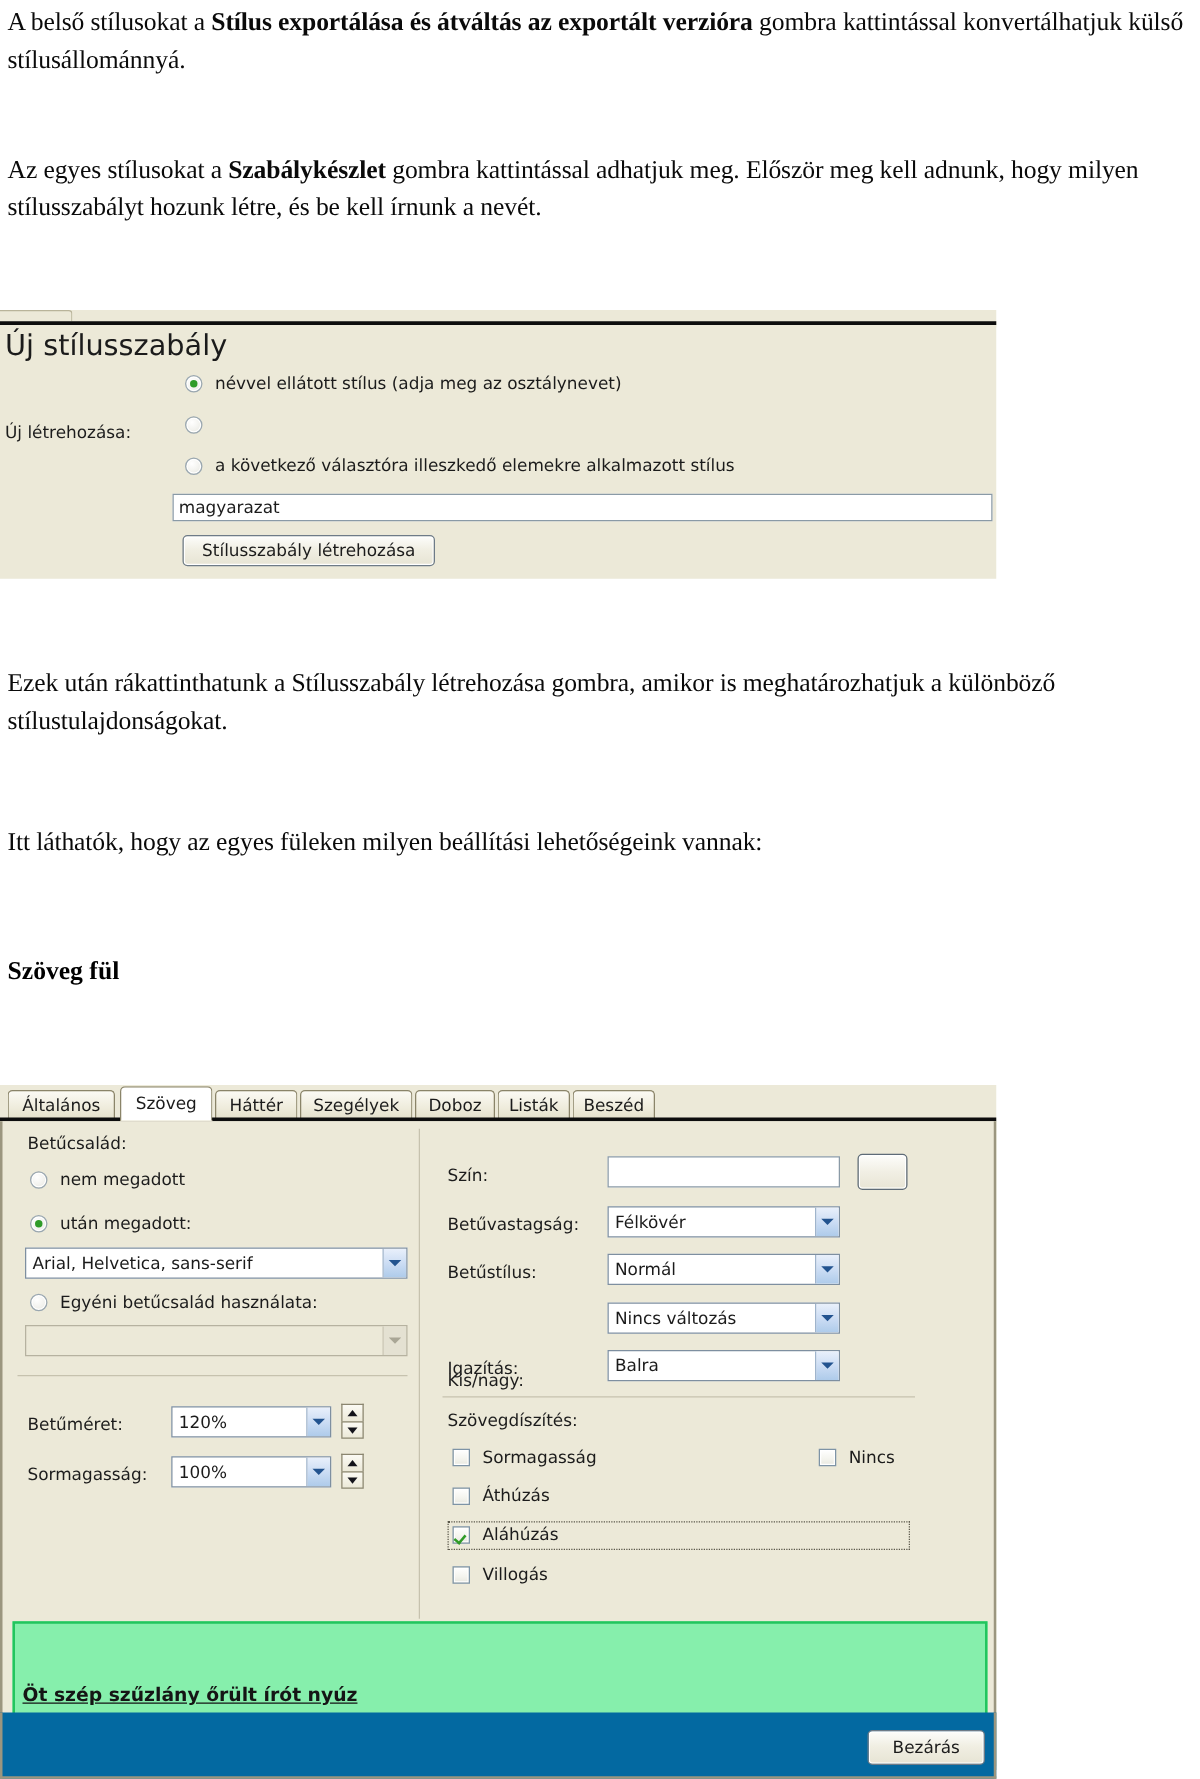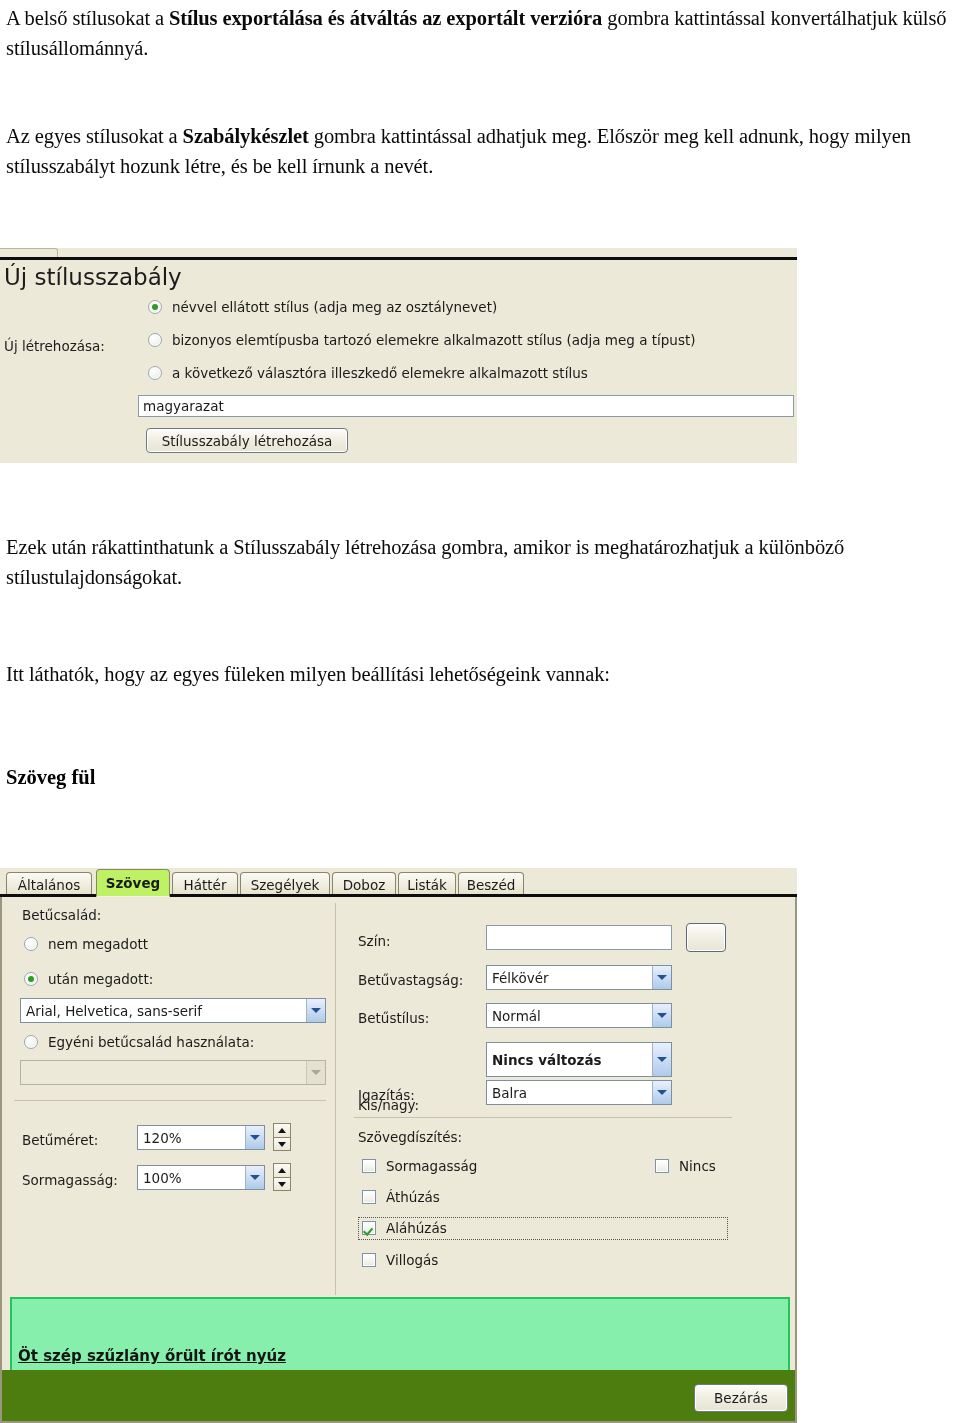--- a/index.html
+++ b/index.html
@@ -137,25 +137,25 @@
     border-bottom: none;
     border-top-left-radius: 4px;
     border-top-right-radius: 4px;
     font-size: 13.5px;
     color: #1b1b1b;
     display: flex; align-items: center; justify-content: center;
     padding: 0 6px;
   }
   .tab.active {
     top: 1px; height: 28px;
-    background: #bef264;
+    background: #ffffff;
     border: 1px solid #8a8469;
     border-bottom: 1px solid #F2F0E4;
     z-index: 6;
-    font-weight: bold;
+    font-weight: normal;
   }
   .tabstrip .strip-line {
     position: absolute; left: 0; top: 26px; width: 797px; height: 3px;
     background: #0d0d0d;
   }
   #shot-text .tabpage {
     position: absolute; left: 0; top: 29px; width: 797px; height: 516px;
     background: #ECE9D8;
     border-left: 2px solid #9b967f;
     border-right: 2px solid #9b967f;
@@ -310,21 +310,20 @@
   <div class="topbar"></div>
 
   <div class="panel-title" id="newrule-title">Új stílusszabály</div>
 
   <div class="field-label" style="left:4px; top:90px;">Új létrehozása:</div>
 
   <div class="radio on" style="left:148px; top:52px;"></div>
   <div class="radio-text" style="left:172px; top:51px;">névvel ellátott stílus (adja meg az osztálynevet)</div>
 
   <div class="radio" style="left:148px; top:85px;"></div>
-  <div class="radio-text" style="left:172px; top:84px;">bizonyos elemtípusba tartozó elemekre alkalmazott stílus (adja meg a típust)</div>
 
   <div class="radio" style="left:148px; top:118px;"></div>
   <div class="radio-text" style="left:172px; top:117px;">a következő választóra illeszkedő elemekre alkalmazott stílus</div>
 
   <div class="textbox" style="left:138px; top:147px; width:656px; height:22px;">
     <span>magyarazat</span>
   </div>
 
   <div class="pushbtn" style="left:146px; top:180px; width:202px; height:25px;">
     <span>Stílusszabály létrehozása</span>
@@ -437,21 +436,21 @@
 
     <div class="field-label" style="left:356px; top:113px;">Betűstílus:</div>
     <div class="combo" style="left:484px; top:106px; width:186px; height:25px;">
       <span class="cval">Normál</span>
       <span class="arrowbox">
           <i class="chev"></i>
         </span>
     </div>
 
     <div class="field-label" style="left:356px; top:152px;margin-top:48px;">Kis/nagy:</div>
-    <div class="combo" style="left:484px; top:145px; width:186px; height:35px;font-weight:bold;">
+    <div class="combo" style="left:484px; top:145px; width:186px; height:25px;">
       <span class="cval">Nincs változás</span>
       <span class="arrowbox">
           <i class="chev"></i>
         </span>
     </div>
 
     <div class="field-label" style="left:356px; top:190px;">Igazítás:</div>
     <div class="combo" style="left:484px; top:183px; width:186px; height:25px;">
       <span class="cval">Balra</span>
       <span class="arrowbox">
@@ -481,17 +480,17 @@
 
     <div class="previewbox" style="left:8px; top:400px; width:780px; height:110px;">
       <div class="previewtext" style="left:6px; top:48px;">Öt szép szűzlány őrült írót nyúz</div>
     </div>
   </div>
 
   <div class="bottombar-top" style="left:0px; top:545px; width:797px;"></div>
   <div class="bottombar" style="left:0px; top:548px; width:797px; height:0px;"></div>
 </div>
 
-<div class="shot" style="left:0px; top:1370px; width:797px; height:53px; background:#4d7c0f; border-left:2px solid #9b967f; border-right:2px solid #9b967f; border-bottom:2px solid #9b967f;">
+<div class="shot" style="left:0px; top:1370px; width:797px; height:53px; background:#0369a1; border-left:2px solid #9b967f; border-right:2px solid #9b967f; border-bottom:2px solid #9b967f;">
   <div class="pushbtn" style="left:692px; top:14px; width:94px; height:28px;">
     <span>Bezárás</span>
   </div>
 </div>
 
 </body></html>

